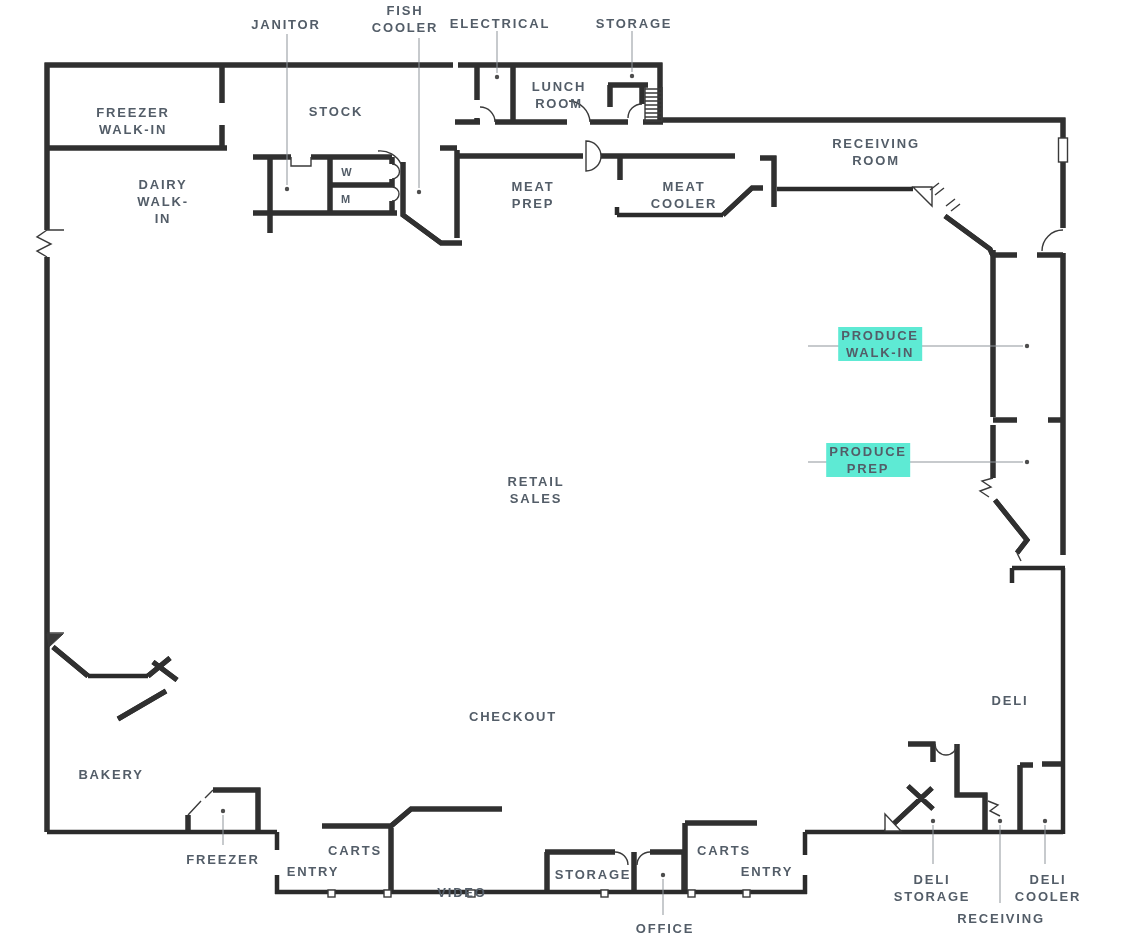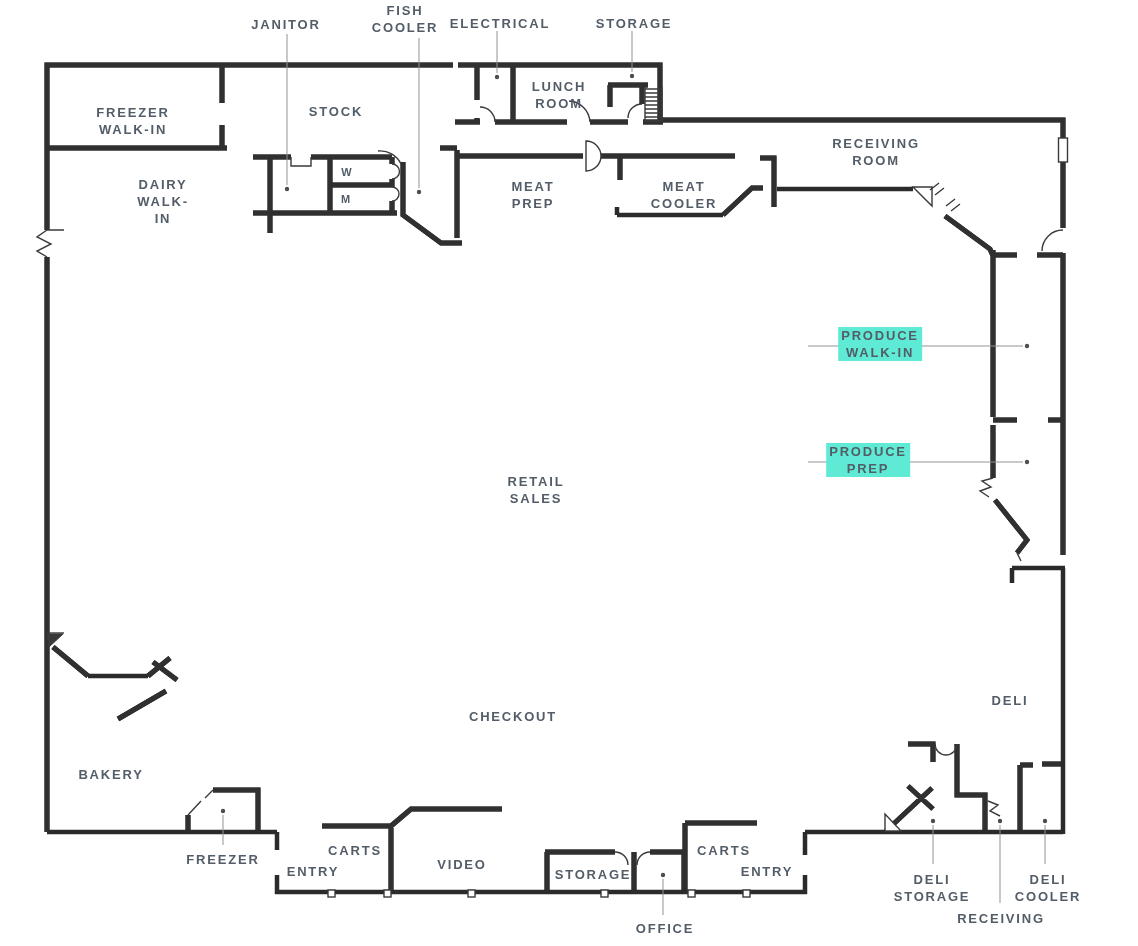--- a/index.html
+++ b/index.html
@@ -269,21 +269,21 @@
     </div>
 <div class="lbl" style="left:223px;top:859px">
       <span>FREEZER</span>
     </div>
 <div class="lbl" style="left:313px;top:871px">
       <span>ENTRY</span>
     </div>
 <div class="lbl" style="left:355px;top:850px">
       <span>CARTS</span>
     </div>
-<div class="lbl" style="left:462px;top:864px">
+<div class="lbl" style="left:462px;top:892px">
       <span>VIDEO</span>
     </div>
 <div class="lbl" style="left:593px;top:874px">
       <span>STORAGE</span>
     </div>
 <div class="lbl" style="left:665px;top:928px">
       <span>OFFICE</span>
     </div>
 <div class="lbl" style="left:724px;top:850px">
       <span>CARTS</span>

